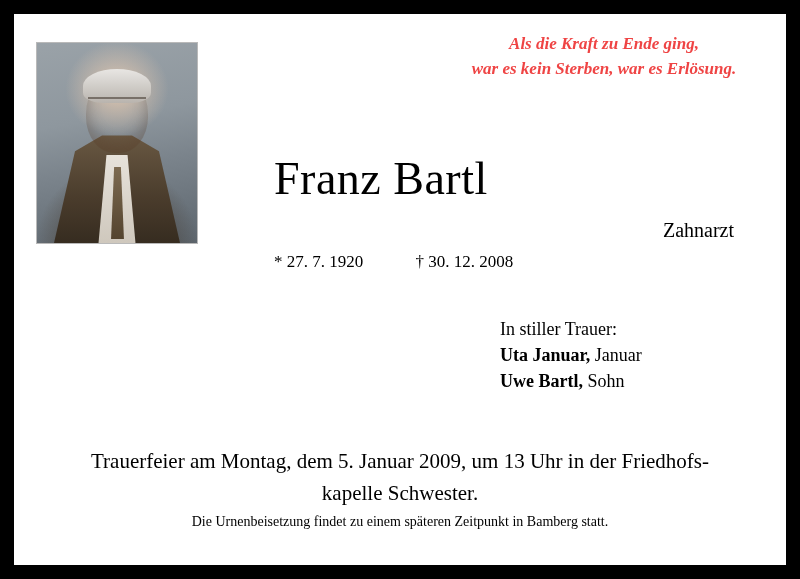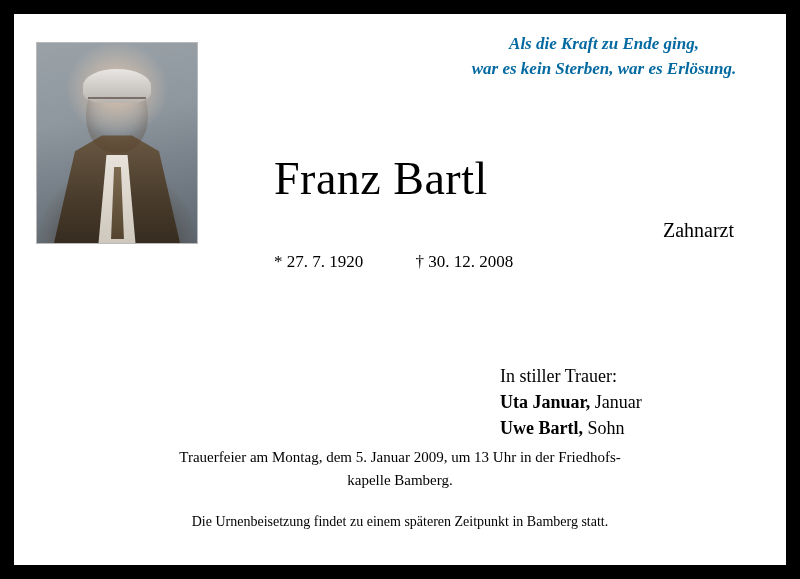--- a/index.html
+++ b/index.html
@@ -26,21 +26,21 @@
   .epitaph {
     position: absolute;
     left: 420px;
     top: 18px;
     width: 340px;
     text-align: center;
     font-style: italic;
     font-weight: bold;
     font-size: 17px;
     line-height: 1.45;
-    color: #0369a1;
+    color: #ef4444;
   }
   .epitaph div {
     white-space: nowrap;
   }
   .photo-frame {
     position: absolute;
     left: 22px;
     top: 28px;
     width: 160px;
     height: 200px;
@@ -143,29 +143,29 @@
   }
   .dates .birth { margin-right: 48px; }
   .mourners {
     position: absolute;
     left: 486px;
     top: 302px;
     width: 290px;
     font-size: 18px;
     line-height: 1.45;
   }
-  .mourners .intro { font-weight: normal; margin-top: 47px; }
+  .mourners .intro { font-weight: normal; }
   .mourners .row b { font-weight: bold; }
   .ceremony {
     position: absolute;
     left: 20px;
     top: 432px;
     width: 732px;
     text-align: center;
-    font-size: 15px;
+    font-size: 21px;
     line-height: 1.5;
   }
   .burial {
     position: absolute;
     left: 20px;
     top: 500px;
     width: 732px;
     text-align: center;
     font-size: 14px;
   }
@@ -204,18 +204,18 @@
     <div class="row">
       <b>Uta Januar,</b><span> Januar</span>
     </div>
     <div class="row">
       <b>Uwe Bartl,</b><span> Sohn</span>
     </div>
   </div>
 
   <div class="ceremony">
     <div>Trauerfeier am Montag, dem 5. Januar 2009, um 13 Uhr in der Friedhofs-</div>
-    <div>kapelle Bamberg.</div>
+    <div>kapelle Schwester.</div>
   </div>
 
   <div class="burial">Die Urnenbeisetzung findet zu einem späteren Zeitpunkt in Bamberg statt.</div>
 
 </div>
 
 </body></html>

